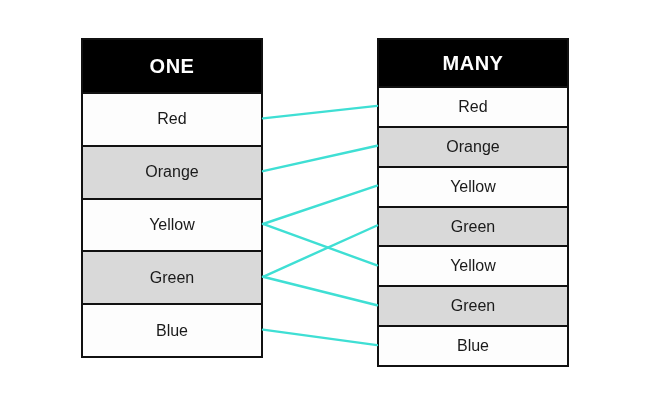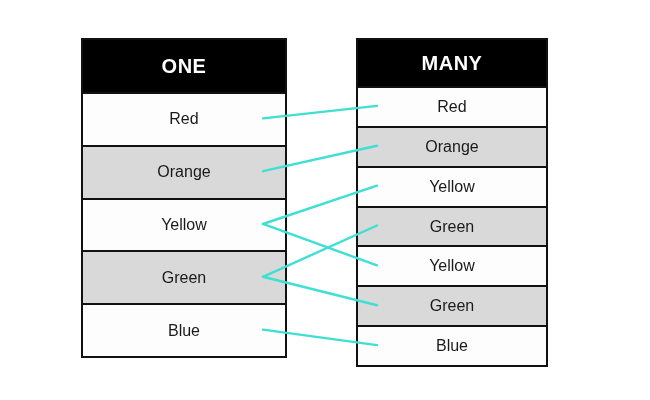--- a/index.html
+++ b/index.html
@@ -19,25 +19,25 @@
     position: absolute;
     box-sizing: border-box;
     border: 2px solid var(--border-color, #111111);
     background: #ffffff;
     display: flex;
     flex-direction: column;
   }
   #table-one {
     left: 81px;
     top: 38px;
-    width: 206px;
+    width: 182px;
     height: 320px;
   }
   #table-many {
-    left: 356px;
+    left: 377px;
     top: 38px;
     width: 192px;
     height: 329px;
   }
   .thead {
     flex: none;
     background: var(--header-bg, #000000);
     color: var(--header-fg, #ffffff);
     font-weight: bold;
     font-size: 20px;

